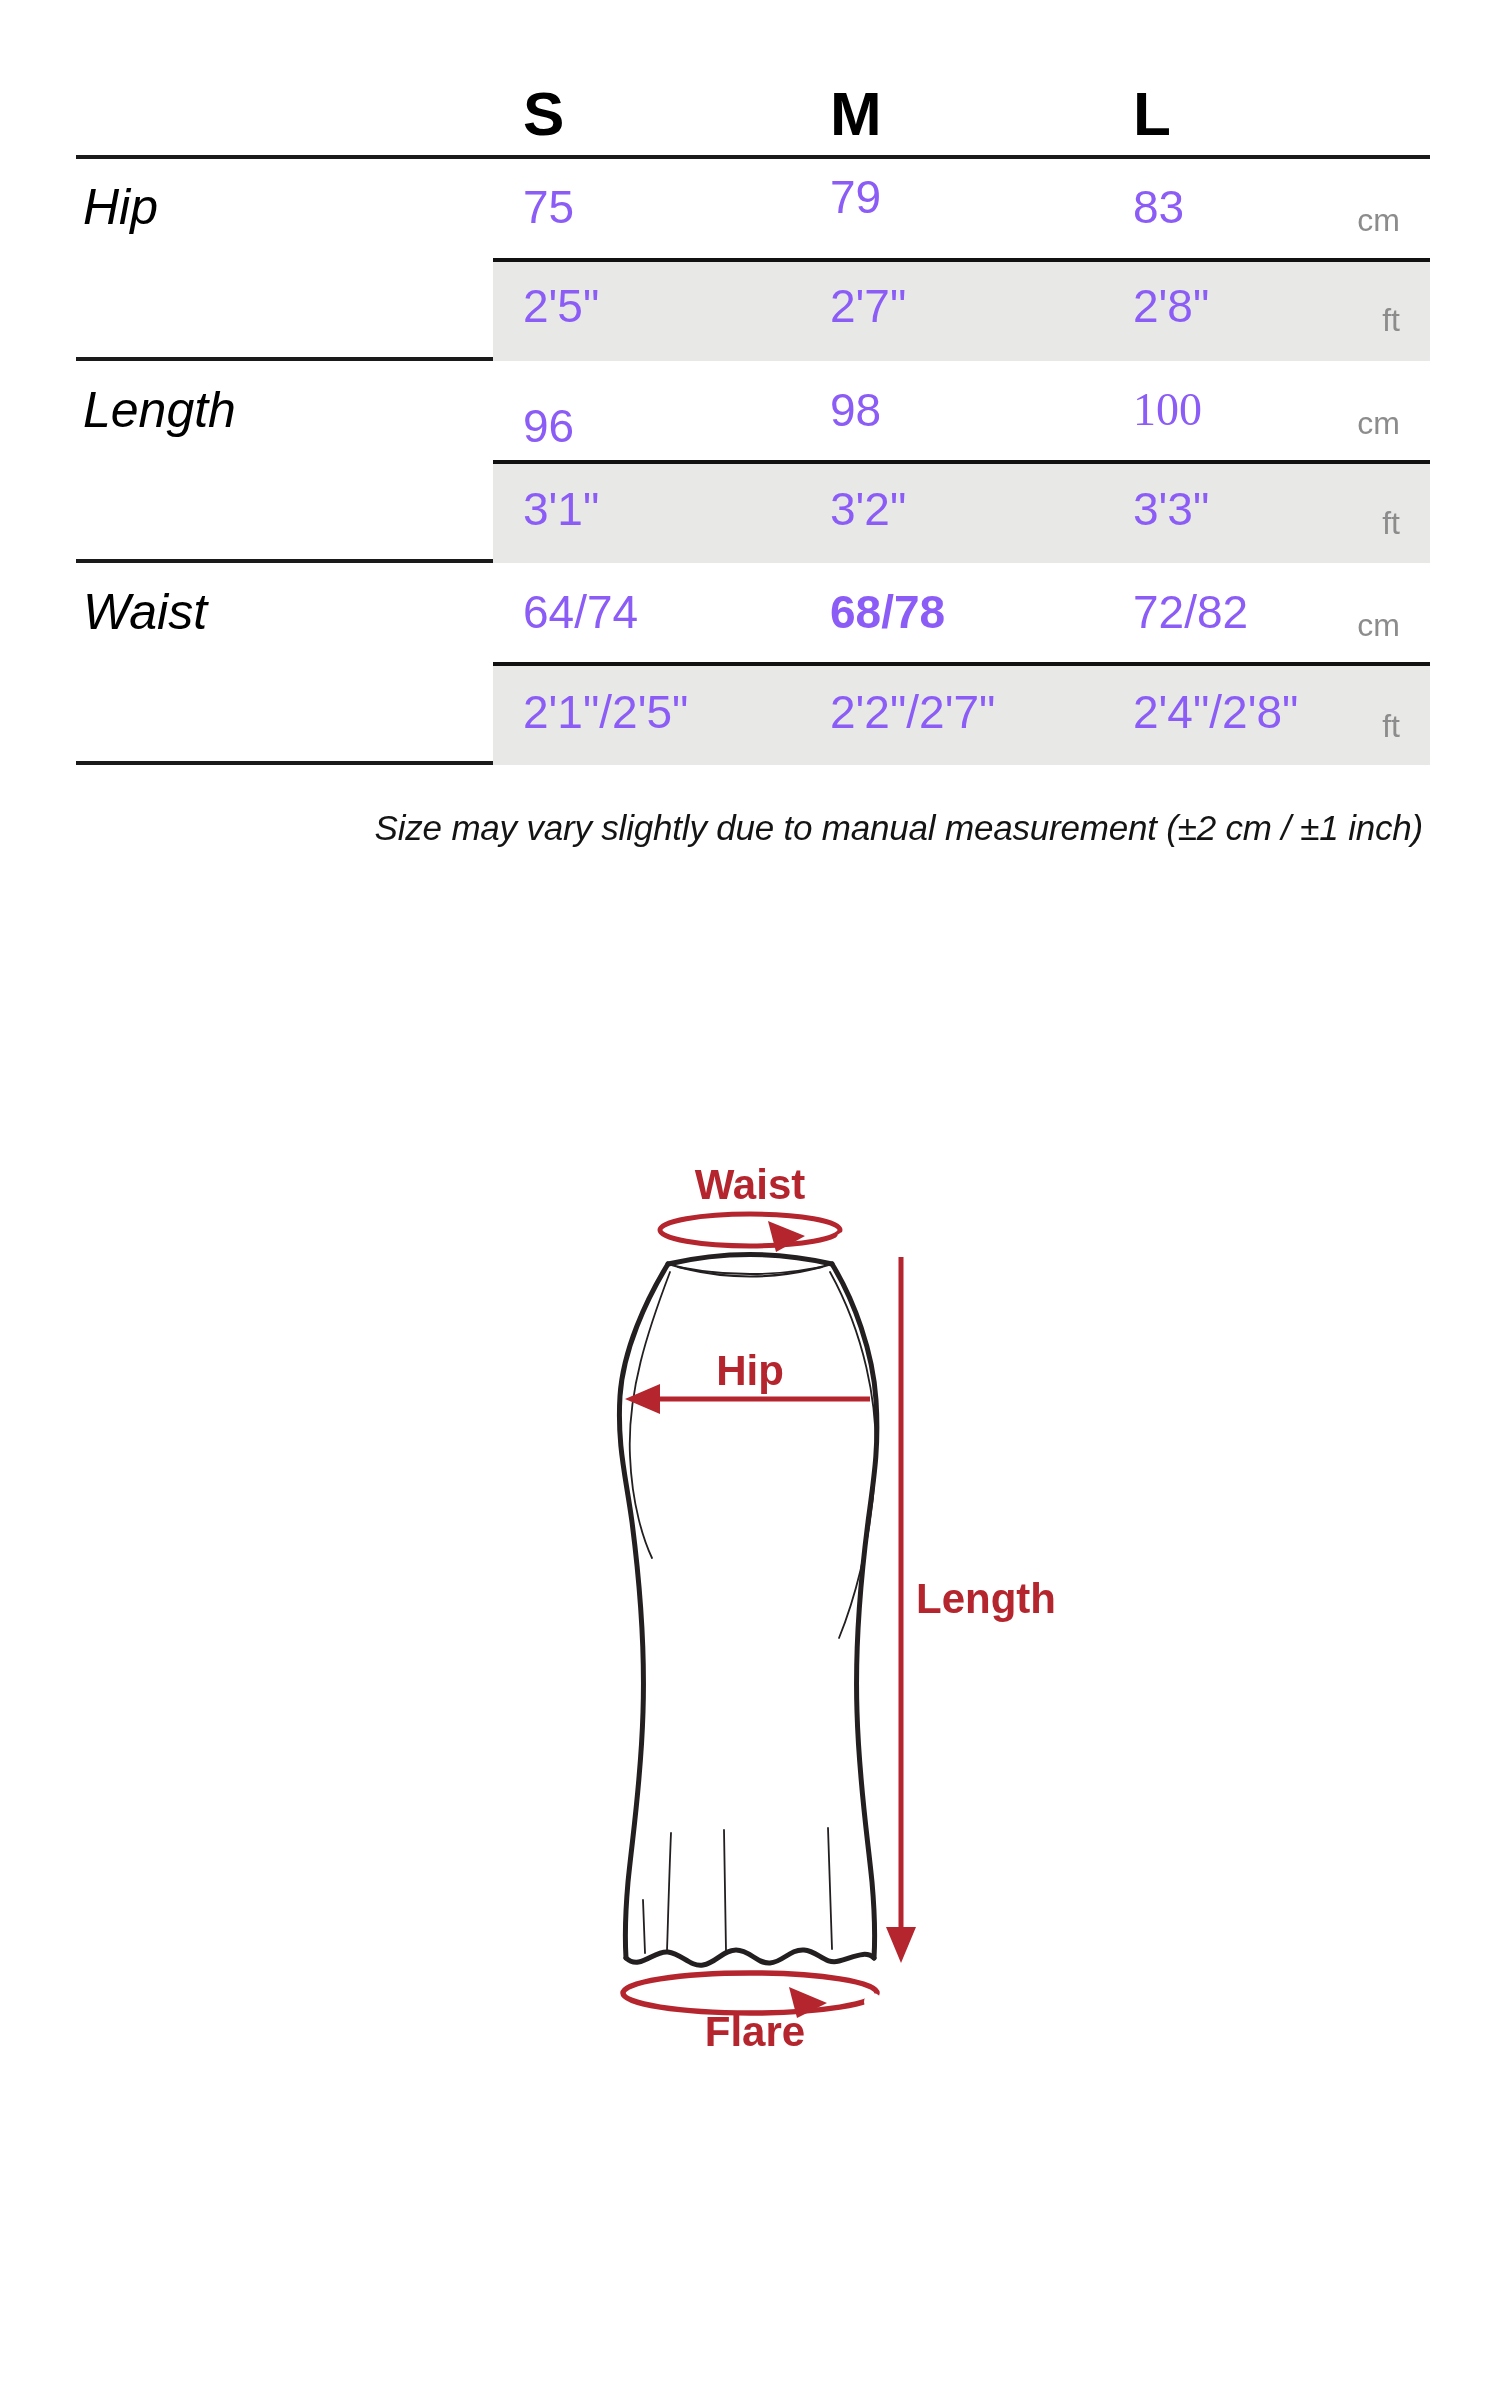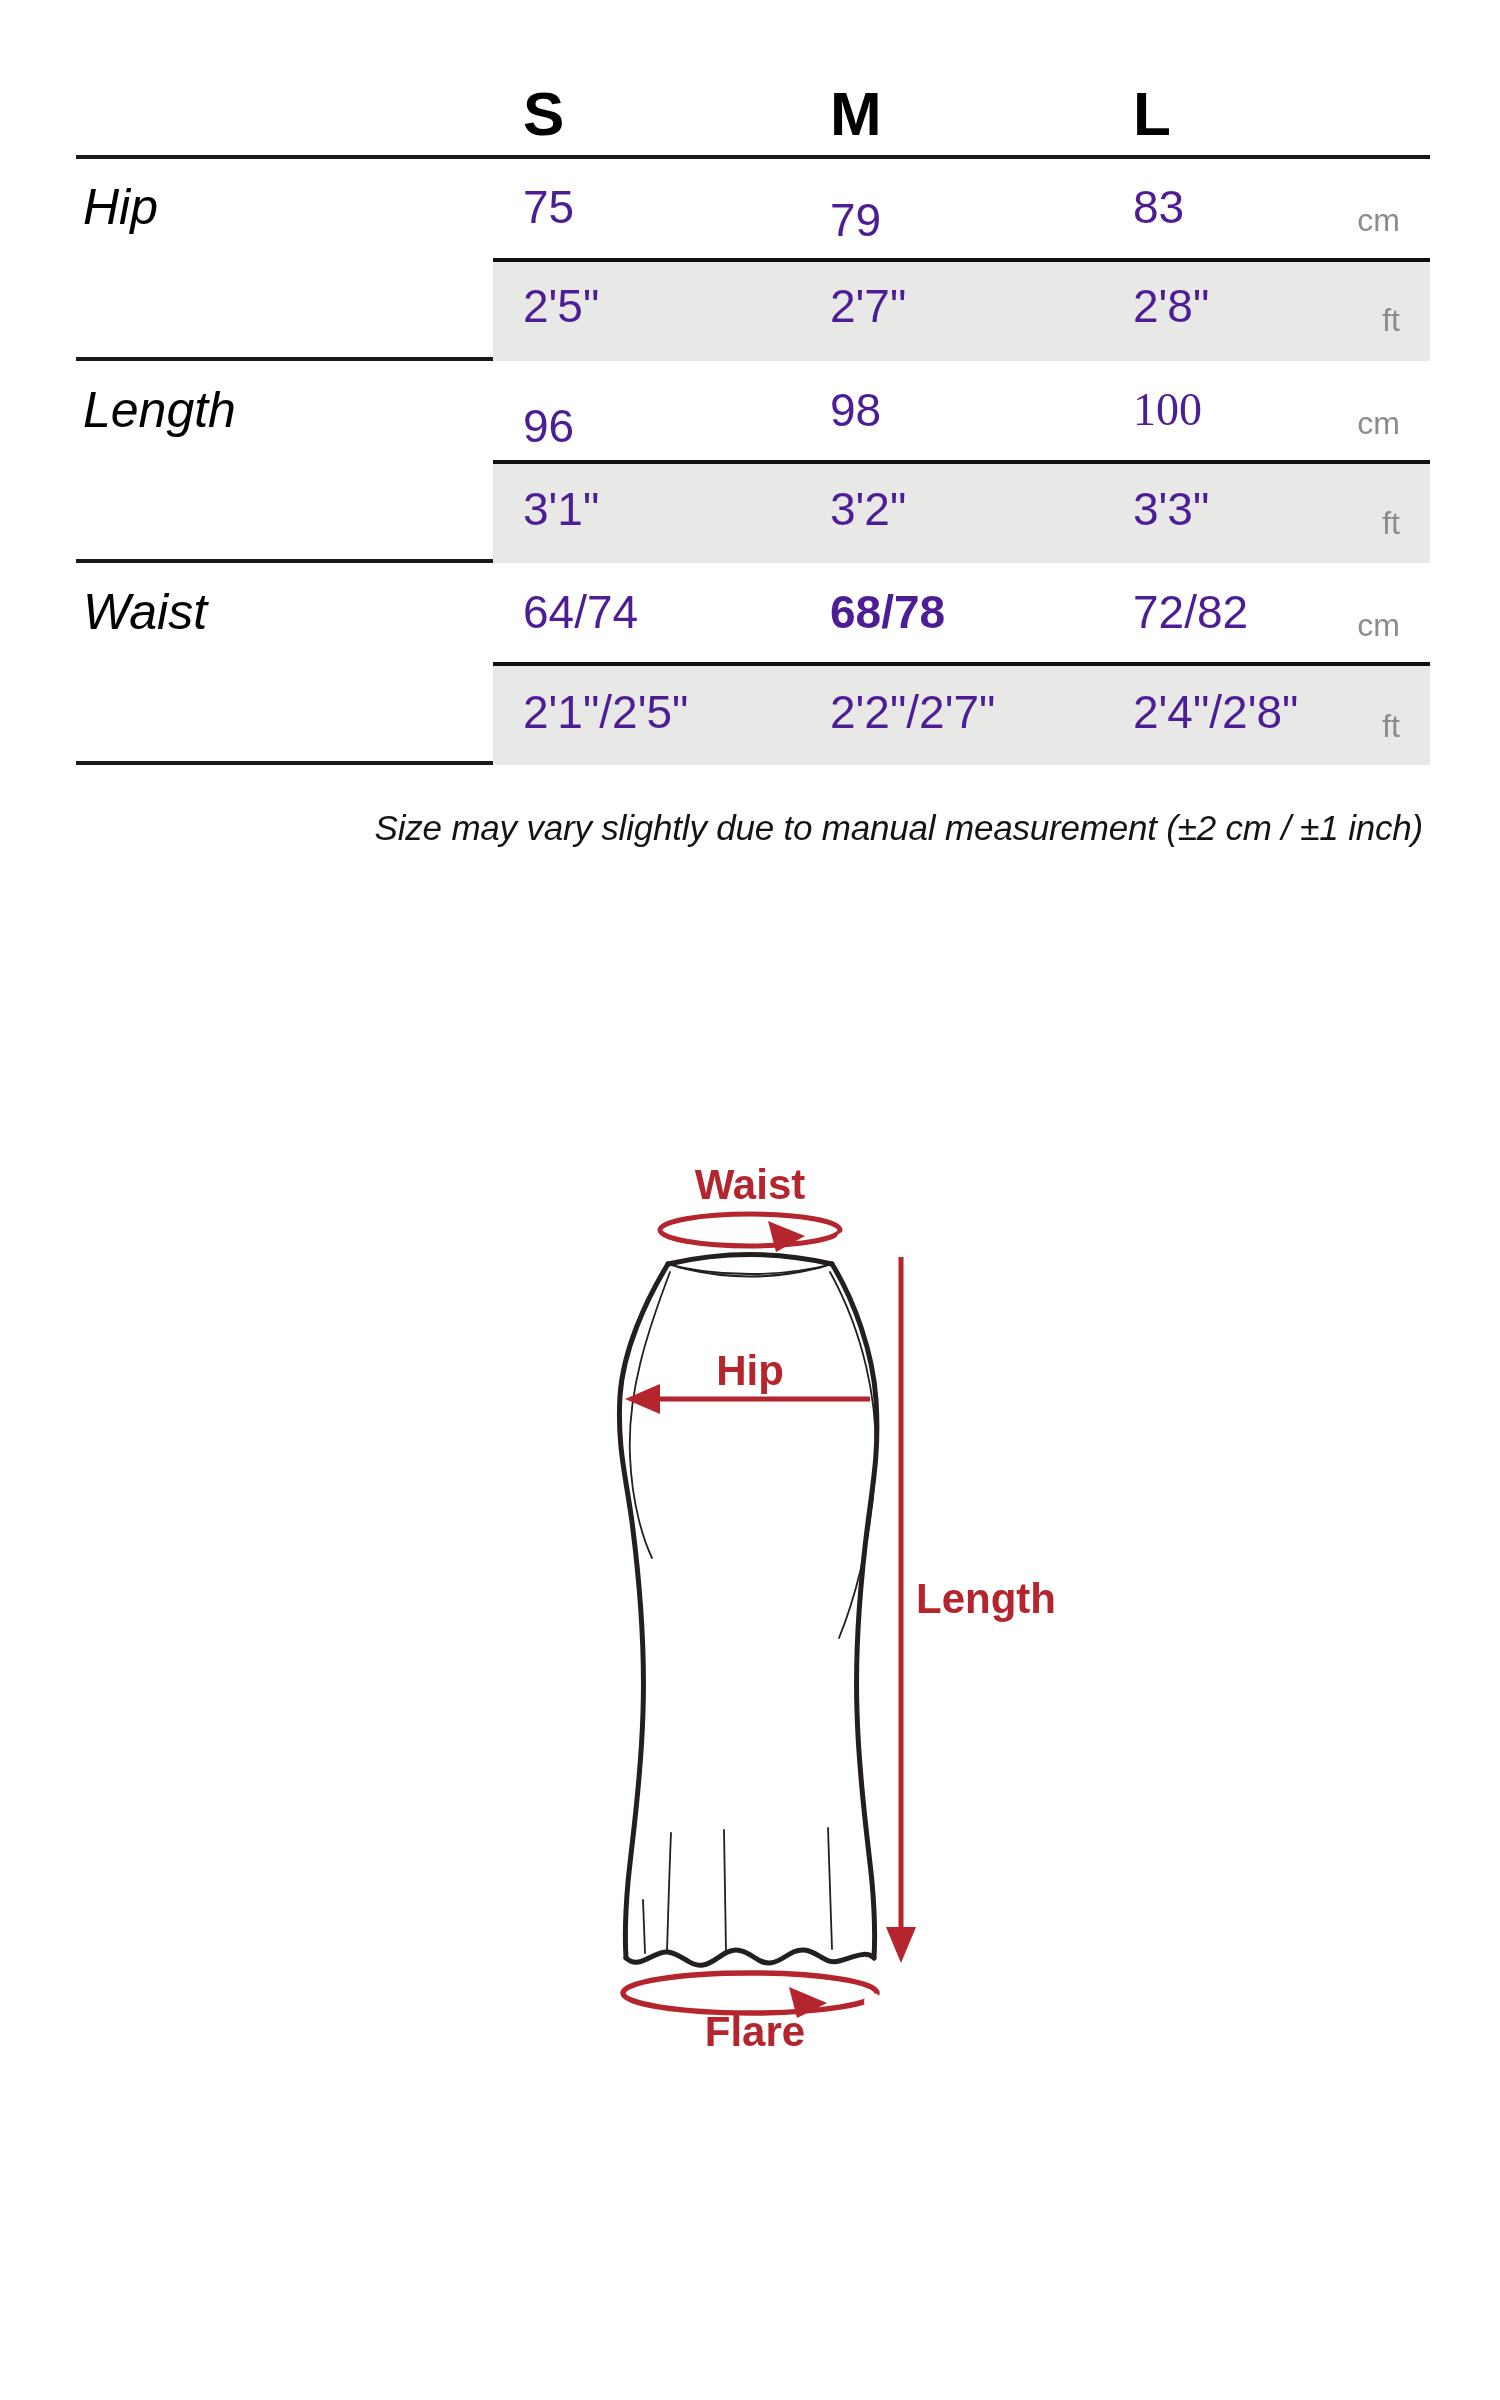--- a/index.html
+++ b/index.html
@@ -8,21 +8,21 @@
     font-family:"Liberation Sans", sans-serif;
     overflow:hidden;
   }
   .hdr   { position:absolute; top:83px;  font-size:62px; font-weight:bold; color:#000;
            line-height:62px; letter-spacing:0.5px; }
   .hrule { position:absolute; left:76px; width:1354px; height:4px; background:#1a1a1a; }
   .band  { position:absolute; left:493px; width:937px; height:99px;
            background:#E8E8E7; border-top:4px solid #111111; }
   .rowlabel { position:absolute; left:83px; font-size:50px; font-style:italic;
               color:#000; line-height:56px; }
-  .val   { position:absolute; font-size:46px; color:#4c1d95; line-height:52px; }
+  .val   { position:absolute; font-size:46px; color:#8b5cf6; line-height:52px; }
   .c1 { left:523px; } .c2 { left:830px; } .c3 { left:1133px; }
   .unit  { position:absolute; left:1200px; width:200px; text-align:right;
            font-size:32px; color:#8C8C8C; line-height:30px; }
   .note  { position:absolute; top:784px; right:77px; font-size:35px; font-style:italic;
            color:#141414; white-space:nowrap; letter-spacing:-0.2px;margin-top:24px; }
   .diagram-svg { position:absolute; left:0; top:1100px; width:1500px; height:1000px; }
   .redlabel { font-family:"Liberation Sans", sans-serif; font-weight:bold;
               font-size:42px; fill:#B4252D; }
   .skirt-line  { stroke:#231F20; fill:none; stroke-linecap:round; stroke-linejoin:round; }
   .red-stroke  { stroke:#B4252D; fill:none; }
@@ -41,21 +41,21 @@
   <div class="hrule" style="top:357px;"></div>
   <div class="hrule" style="top:559px;"></div>
   <div class="hrule" style="top:761px;"></div>
 
   <div class="band" style="top:258px;"></div>
   <div class="band" style="top:460px;"></div>
   <div class="band" style="top:662px;"></div>
 
   <div class="rowlabel" style="top:179px;">Hip</div>
   <div class="val c1" style="top:181px;">75</div>
-  <div class="val c2" style="top:194px;text-align:center;">79</div>
+  <div class="val c2" style="top:171px;text-align:center;">79</div>
   <div class="val c3" style="top:181px;">83</div>
   <div class="unit" style="top:205px;">cm</div>
   <div class="val c1" style="top:280px;">2'5"</div>
   <div class="val c2" style="top:280px;">2'7"</div>
   <div class="val c3" style="top:280px;">2'8"</div>
   <div class="unit" style="top:305px;">ft</div>
 
   <div class="rowlabel" style="top:382px;">Length</div>
   <div class="val c1" style="top:400px;">96</div>
   <div class="val c2" style="top:384px;">98</div>

